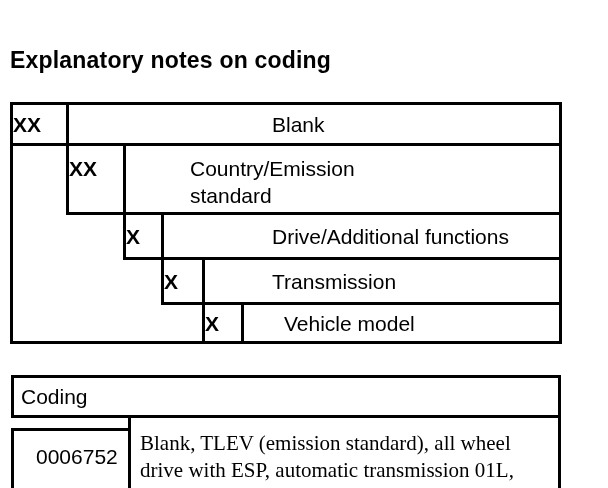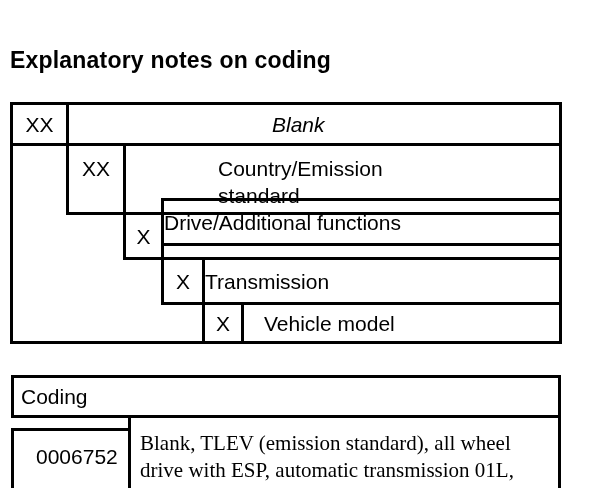--- a/index.html
+++ b/index.html
@@ -20,39 +20,39 @@
   .cell{
     position:absolute;
     box-sizing:border-box;
     border:3px solid #000;
     background:transparent;
     font-size:21px;
     line-height:27px;
     display:flex;
   }
   .v-center{align-items:center;}
-  .h-center{justify-content:center;}
+  .h-center{justify-content:flex-start;font-weight:bold;}
   
   .outer-box{left:10px;top:64px;width:552px;height:242px;}
   
   .r1-code {left:10px; top:64px; width:59px; height:44px;}
-  .r1-label{left:66px; top:64px; width:496px;height:44px;padding-left:203px;font-style:italic;}
+  .r1-label{left:66px; top:64px; width:496px;height:44px;padding-left:203px;}
   
   .r2-code {left:66px; top:105px;width:60px; height:72px;align-items:flex-start;padding-top:9px;}
-  .r2-label{left:123px;top:105px;width:439px;height:72px;align-items:flex-start;padding-top:9px;padding-left:92px;}
+  .r2-label{left:123px;top:105px;width:439px;height:72px;align-items:flex-start;padding-top:9px;padding-left:64px;}
   .r2-label .txt{width:200px;}
   
   .r3-code {left:123px;top:174px;width:41px; height:48px;}
-  .r3-label{left:161px;top:160px;width:401px;height:48px;}
+  .r3-label{left:161px;top:174px;width:401px;height:48px;padding-left:108px;}
   
   .r4-code {left:161px;top:219px;width:44px; height:48px;}
-  .r4-label{left:202px;top:219px;width:360px;height:48px;}
+  .r4-label{left:202px;top:219px;width:360px;height:48px;padding-left:67px;}
   
   .r5-code {left:202px;top:264px;width:42px; height:42px;}
-  .r5-label{left:241px;top:264px;width:321px;height:42px;padding-left:20px;}
+  .r5-label{left:241px;top:264px;width:321px;height:42px;padding-left:40px;}
   .nowrap{white-space:nowrap;}
   
   .cod-header{left:11px;top:337px;width:550px;height:43px;padding-left:7px;font-weight:normal;}
   .cod-value {left:11px;top:390px;width:120px;height:101px;align-items:flex-start;padding-top:12px;padding-left:22px;}
   .cod-desc  {left:128px;top:377px;width:433px;height:101px;align-items:flex-start;padding-top:12px;padding-left:9px;padding-right:4px;font-family:Liberation Serif, serif;}
 </style>
 </head>
 <body>
 
 <div class="canvas">

